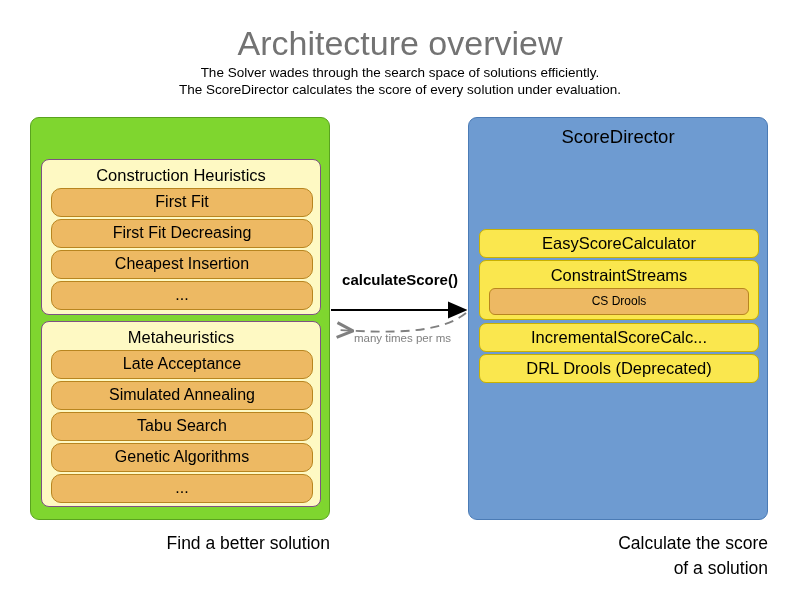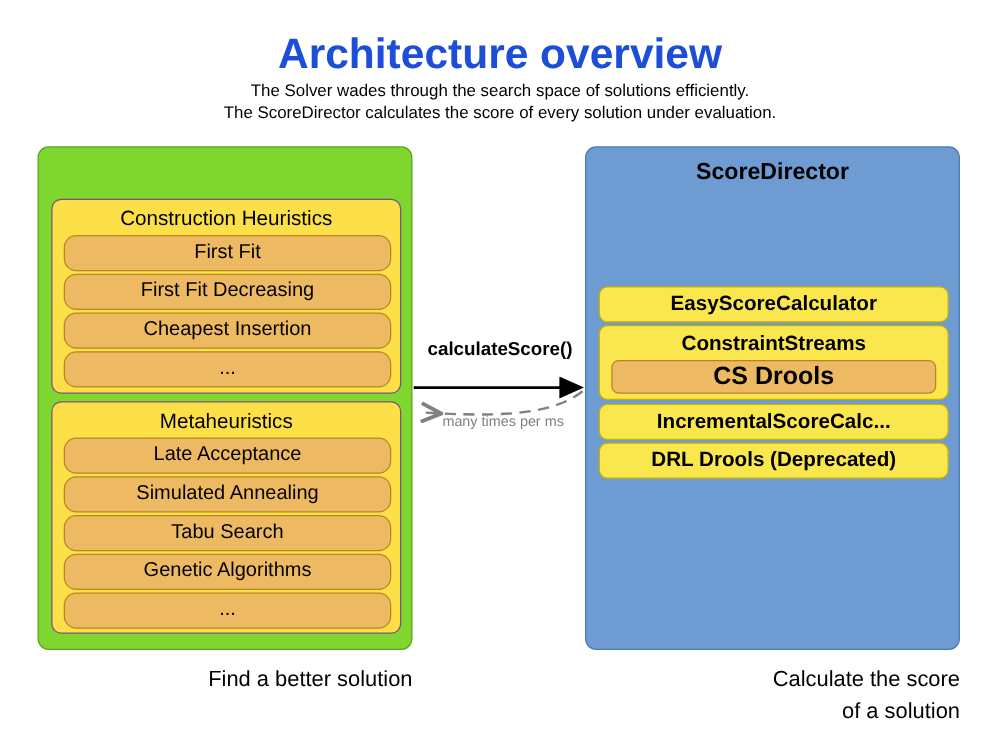--- a/index.html
+++ b/index.html
@@ -19,23 +19,23 @@
   
   #header {
     position: absolute;
     left: 0;
     top: 22px;
     width: 800px;
     text-align: center;
   }
   #diagram-title {
     font-size: 34px;
-    font-weight: bold;
+    font-weight: normal;
     line-height: 42px;
-    color: #1d4ed8;
+    color: #737373;
     letter-spacing: 0px;
   }
   .subtitle-line {
     font-size: 13.5px;
     line-height: 17px;
     color: #000;
   }
 
   
   .panel {
@@ -51,39 +51,38 @@
     background: #7FD62F;
     border: 1.6px solid #5aa31f;
   }
   #scoredirector-panel {
     left: 468px;
     top: 117px;
     width: 300px;
     height: 403px;
     background: #6E9BD1;
     border: 1.6px solid #4b7bb5;
-    font-weight: bold;
   }
   .panel-title {
     position: absolute;
     left: 0;
     top: 7px;
     width: 100%;
     text-align: center;
     font-size: 18.5px;
     line-height: 24px;
     color: #000;
   }
 
   
   .group-box {
     position: absolute;
     border-radius: 8px;
     box-sizing: border-box;
-    background: #fde047;
+    background: #fef9c3;
     border: 1.5px solid #7e5182;
   }
   .group-title {
     position: absolute;
     left: 0;
     top: 4px;
     width: 100%;
     text-align: center;
     font-size: 16.5px;
     line-height: 22px;
@@ -152,21 +151,21 @@
     position: absolute;
     left: 9px;
     top: 27px;
     width: 260px;
     height: 27px;
     border-radius: 6px;
     box-sizing: border-box;
     background: #EDB963;
     border: 1.4px solid #b8851f;
     text-align: center;
-    font-size: 20px;
+    font-size: 12px;
     line-height: 24px;
     color: #000;
   }
 
   
   #arrow-layer {
     position: absolute;
     left: 0;
     top: 0;
     width: 800px;

